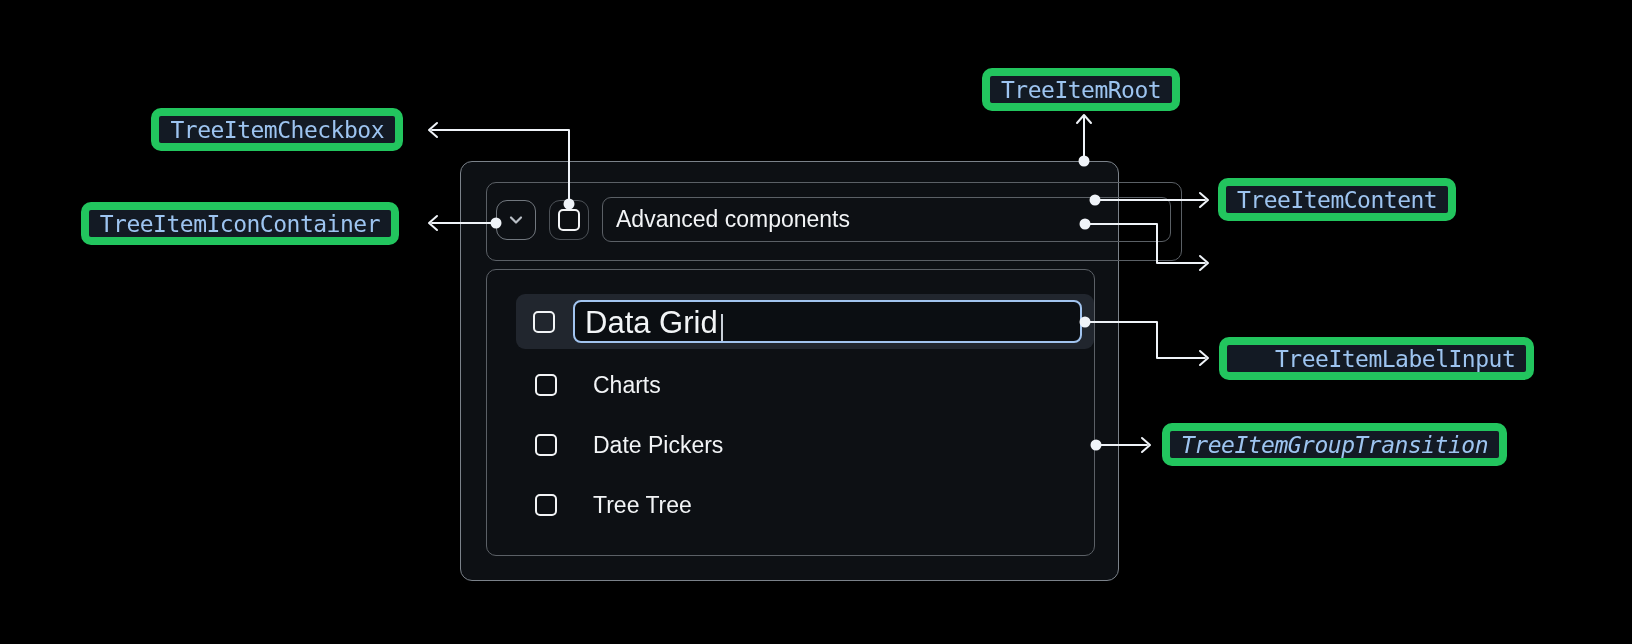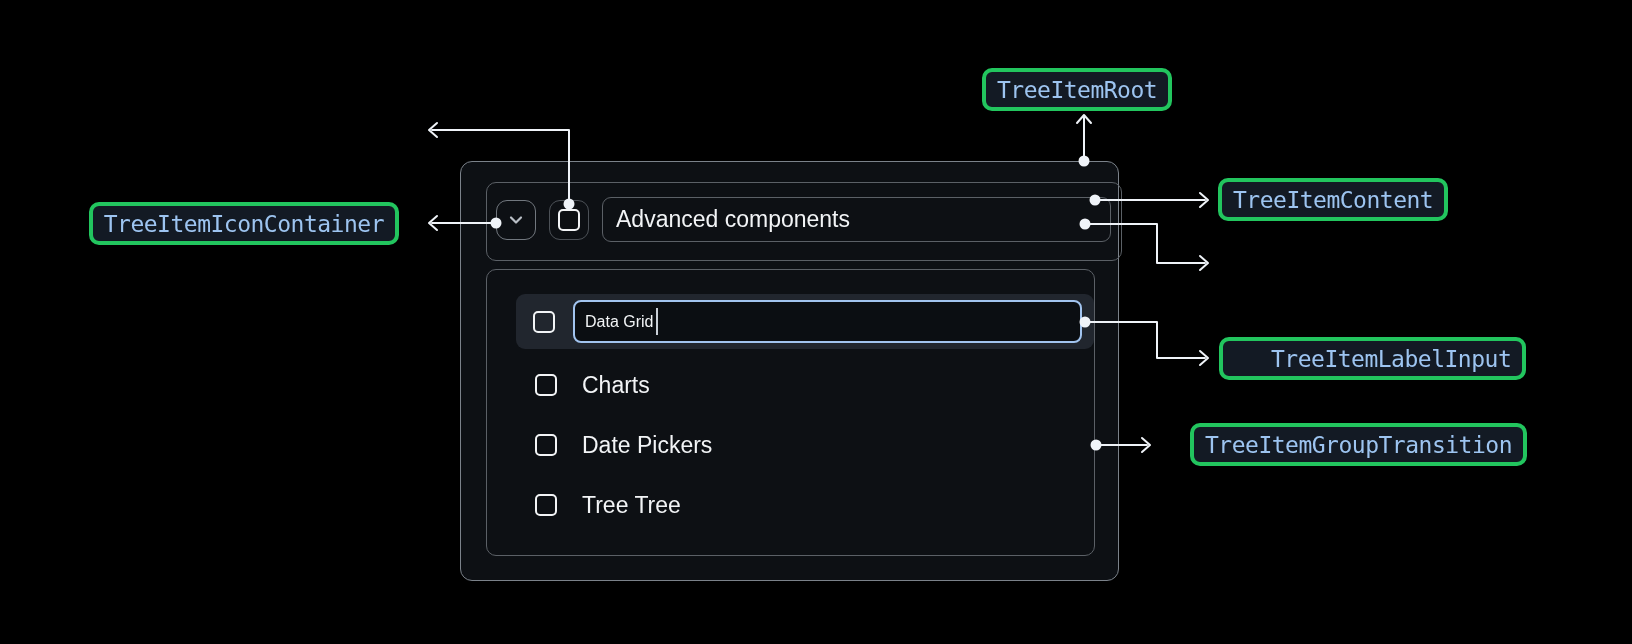--- a/index.html
+++ b/index.html
@@ -32,51 +32,51 @@
   
   .badge {
     position: absolute;
     z-index: 4;
     height: 43px;
     display: flex;
     align-items: center;
     box-sizing: border-box;
     padding: 0 11px;
     background: #131a24;
-    border: 4px solid #22c55e;
+    border: 8px solid #22c55e;
     border-radius: 10px;
     color: #9dc4f0;
     font-family: "DejaVu Sans Mono", monospace;
     font-size: 23px;
     letter-spacing: -0.5px;
     white-space: nowrap;
   }
   .badge-root            { left: 982px;  top: 68px;  }
   .badge-checkbox        { right: 1229px; top: 108px; }
   .badge-icon-container  { right: 1233px; top: 202px; }
   .badge-content         { left: 1218px; top: 178px; }
   .badge-label           { left: 1219px; top: 242px; }
   .badge-label-input     { left: 1219px; top: 337px; padding-left: 48px; }
-  .badge-group-transition{ left: 1190px; top: 423px; }
+  .badge-group-transition{ left: 1162px; top: 423px; font-style: italic; }
 
   
   .card {
     position: absolute;
     left: 460px; top: 161px;
     width: 659px; height: 420px;
     box-sizing: border-box;
     background: #0d1014;
     border: 1.5px solid #7b828a;
     border-radius: 12px;
     z-index: 1;
   }
   .content {
     position: absolute;
     left: 25px; top: 20px;
-    width: 636px; height: 79px;
+    width: 696px; height: 79px;
     box-sizing: border-box;
     border: 1px solid #5b6066;
     border-radius: 10px;
     display: flex;
     align-items: center;
     padding: 0 10px 4px 9px;
   }
   .icon-btn {
     flex: none;
     width: 40px; height: 40px;
@@ -134,37 +134,37 @@
   }
   .label-input {
     flex: none;
     margin-left: 18px;
     width: 509px; height: 43px;
     box-sizing: border-box;
     background: #0b0e12;
     border: 2px solid #a2c4ef;
     border-radius: 8px;
     display: flex;
-    align-items: center;
+    align-items: flex-end;
     padding-left: 10px;
     color: #f2f4f6;
-    font-size: 16px;
+    font-size: 31px;
   }
   .caret {
     width: 2px; height: 27px;
     background: #c9cfd7;
     margin-left: 3px;
   }
   .row {
     position: absolute;
     left: 48px;
     height: 28px;
     display: flex;
     align-items: center;
-    gap: 25px;
+    gap: 36px;
     color: #f2f4f6;
     font-size: 23px;
   }
   .row-2 { top: 101px; }
   .row-3 { top: 161px; text-align: center; }
   .row-4 { top: 221px; }
 </style>
 </head>
 <body>
 
@@ -202,20 +202,21 @@
       <circle cx="1085" cy="322" r="5.5"></circle>
     </g>
     <g>
       <line x1="1096" y1="445" x2="1147" y2="445"></line>
       <polyline points="1142,438 1150,445 1142,452"></polyline>
       <circle cx="1096" cy="445" r="5.5"></circle>
     </g>
   </svg>
 
   <div class="badge badge-root">TreeItemRoot</div>
+  <div class="badge badge-checkbox">TreeItemCheckbox</div>
   <div class="badge badge-icon-container">TreeItemIconContainer</div>
   <div class="badge badge-content">TreeItemContent</div>
   <div class="badge badge-label-input">TreeItemLabelInput</div>
   <div class="badge badge-group-transition">TreeItemGroupTransition</div>
 
   <div class="card">
 
     <div class="content">
       <div class="icon-btn chev-btn">
         <svg width="18" height="18" viewBox="0 0 18 18">

